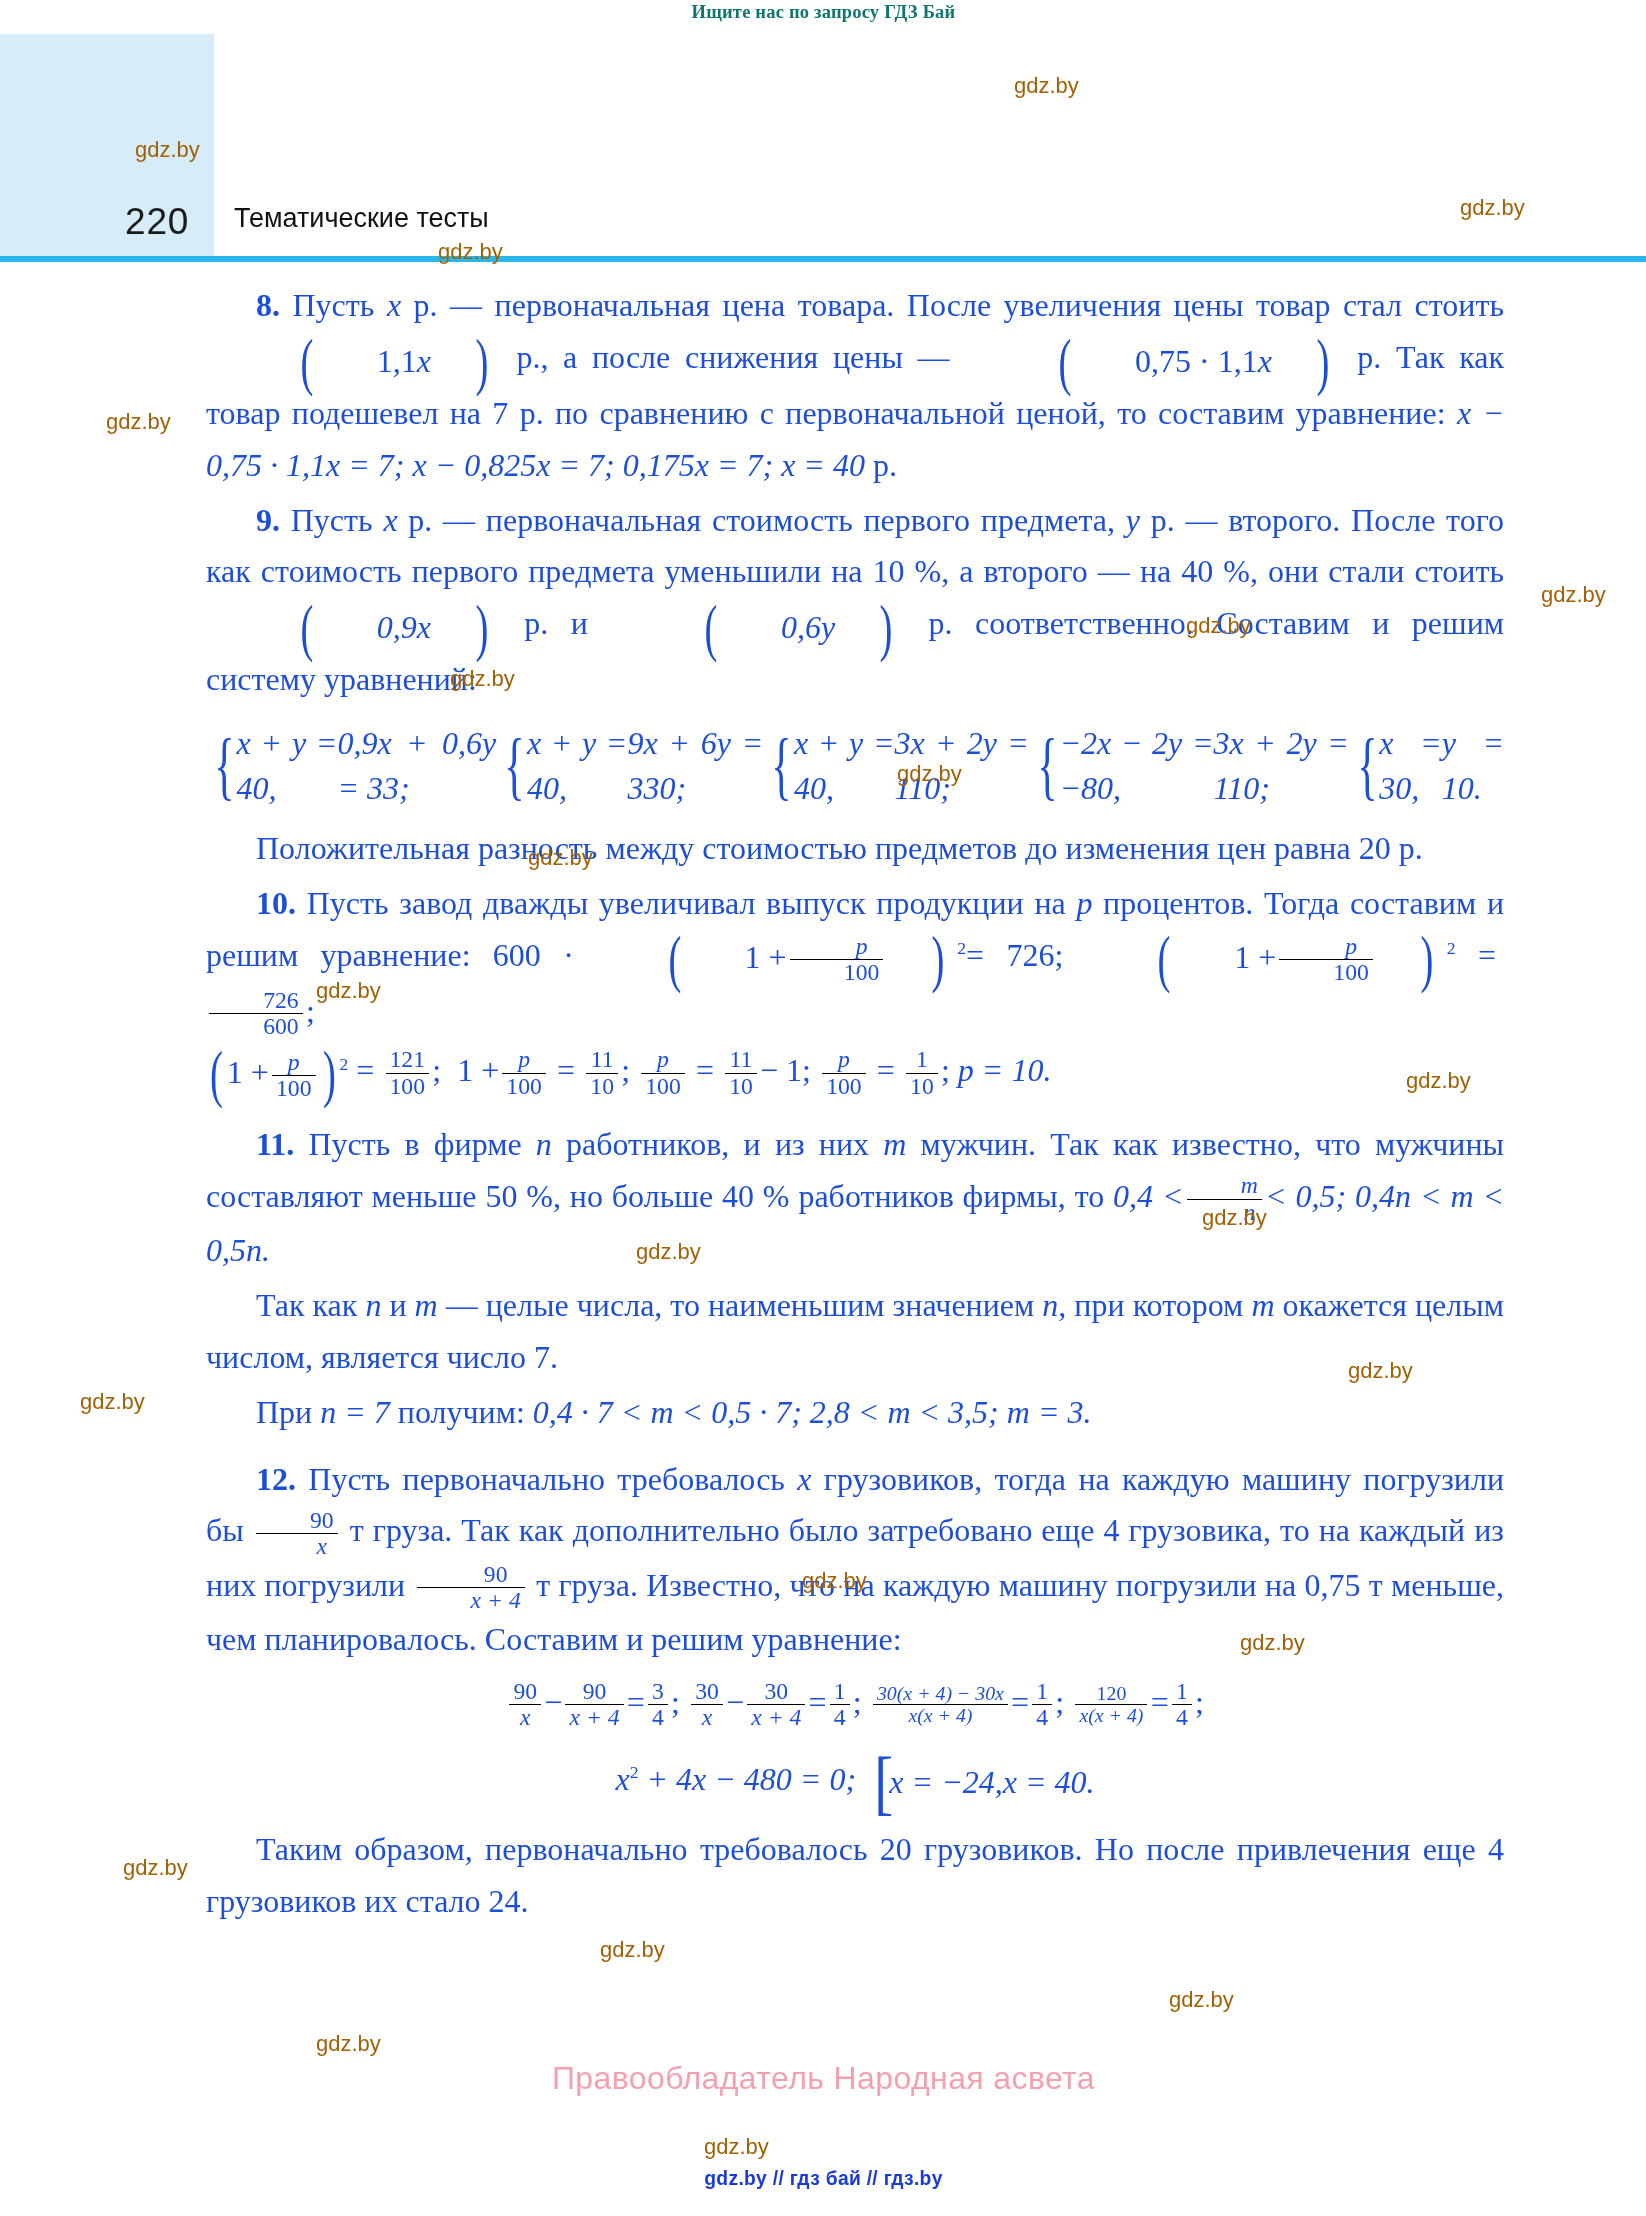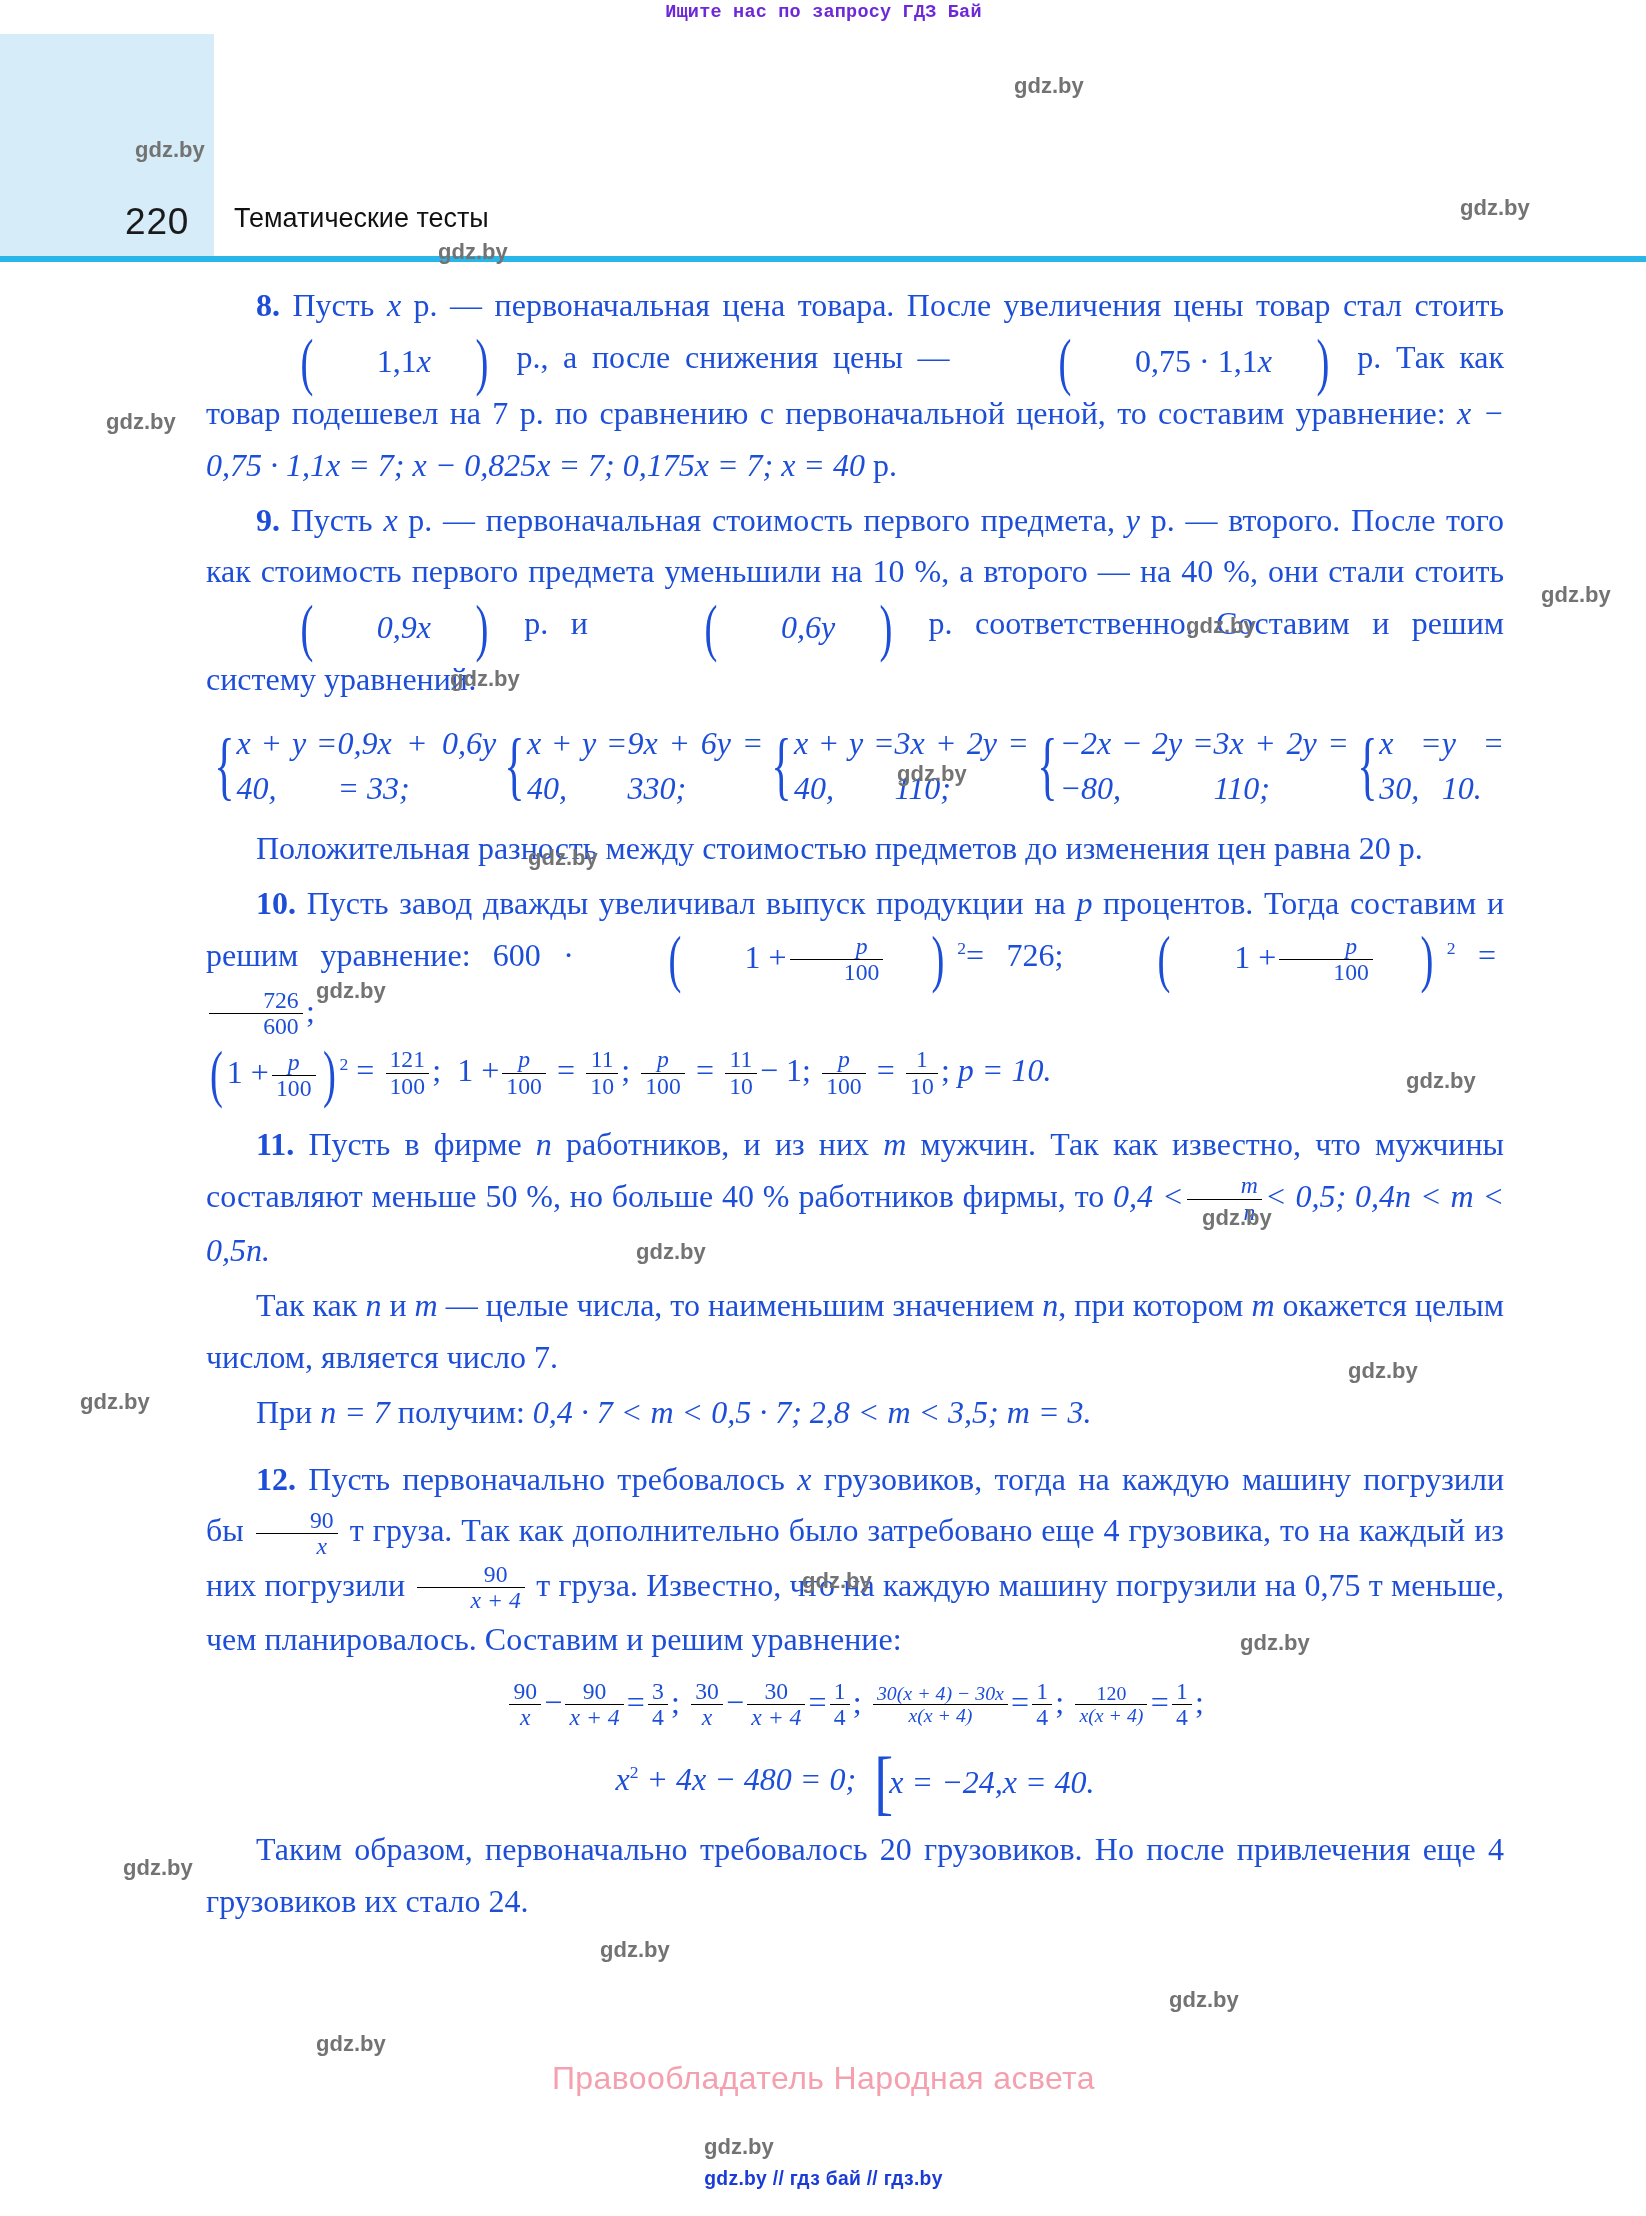--- a/index.html
+++ b/index.html
@@ -15,22 +15,22 @@
     overflow: hidden;
   }
 
   
   .promo {
     position: absolute;
     top: 1.6px;
     left: 0;
     width: 100%;
     text-align: center;
-    color: #6d28d9;
-    font-family: Liberation Mono, monospace;
+    color: #0f766e;
+    font-family: Liberation Serif, serif;
     font-size: 18.5px;
     font-weight: bold;
     letter-spacing: 0.2px;
   }
 
   
   .header-tint {
     position: absolute;
     left: 0;
     top: 34px;
@@ -156,24 +156,23 @@
   .system.bracket .brace {
     font-family: "Liberation Serif", serif;
     transform: scaleX(0.8);
   }
 
   
   .wm {
     position: absolute;
     font-family: "Liberation Sans", sans-serif;
     font-size: 22px;
-    color: #737373;
+    color: #a16207;
     white-space: nowrap;
     pointer-events: none;
-    font-weight: bold;
   }
   .copyright {
     position: absolute;
     left: 0;
     top: 2060px;
     width: 100%;
     text-align: center;
     font-family: "Liberation Sans", sans-serif;
     font-size: 32px;
     color: #f4a0ae;

